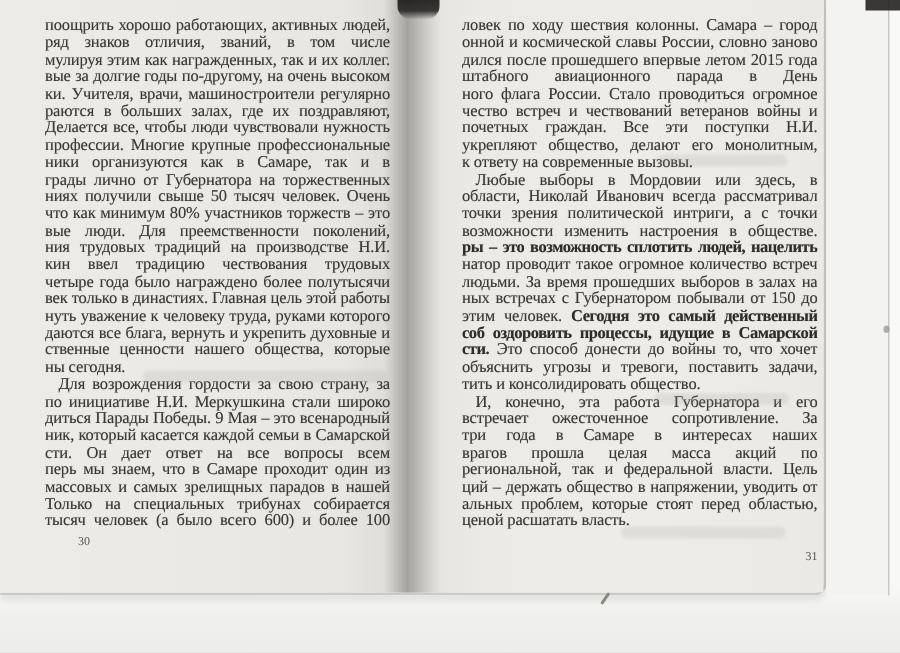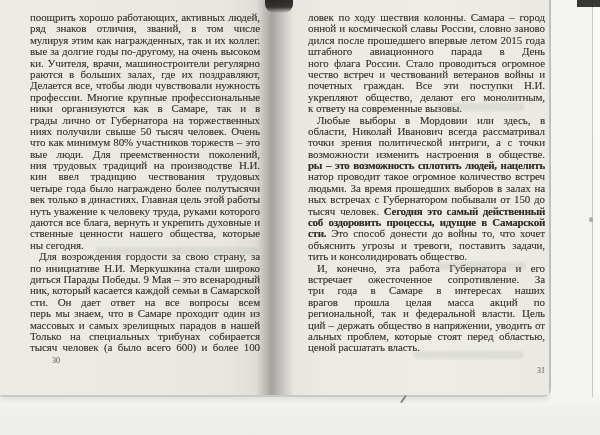--- a/index.html
+++ b/index.html
@@ -127,21 +127,21 @@
         <div class="line"><span>укрепляют общество, делают его монолитным, готовым</span></div>
         <div class="line end"><span>к ответу на современные вызовы.</span></div>
         <div class="line ind"><span>Любые выборы в Мордовии или здесь, в Самарской</span></div>
         <div class="line"><span>области, Николай Иванович всегда рассматривал не с</span></div>
         <div class="line"><span>точки зрения политической интриги, а с точки зрения</span></div>
         <div class="line"><span>возможности изменить настроения в обществе. </span><span class="b">Выбо-</span></div>
         <div class="line"><span class="b">ры – это возможность сплотить людей, нацелить всех</span></div>
         <div class="line"><span>натор проводит такое огромное количество встреч с</span></div>
         <div class="line"><span>людьми. За время прошедших выборов в залах на лич-</span></div>
         <div class="line"><span>ных встречах с Губернатором побывали от 150 до 300</span></div>
-        <div class="line"><span>тысяч человек. </span><span class="b">Сегодня это самый действенный спо-</span></div>
+        <div class="line"><span>этим человек. </span><span class="b">Сегодня это самый действенный спо-</span></div>
         <div class="line"><span class="b">соб оздоровить процессы, идущие в Самарской обла-</span></div>
         <div class="line"><span class="b">сти.</span><span> Это способ донести до войны то, что хочет власть,</span></div>
         <div class="line"><span>объяснить угрозы и тревоги, поставить задачи, спло-</span></div>
         <div class="line end"><span>тить и консолидировать общество.</span></div>
         <div class="line ind"><span>И, конечно, эта работа Губернатора и его команды</span></div>
         <div class="line"><span>встречает ожесточенное сопротивление. За последние</span></div>
         <div class="line"><span>три года в Самаре в интересах наших геополитических</span></div>
         <div class="line"><span>врагов прошла целая масса акций по дискредитации как</span></div>
         <div class="line"><span>региональной, так и федеральной власти. Цель этих ак-</span></div>
         <div class="line"><span>ций – держать общество в напряжении, уводить от ре-</span></div>

